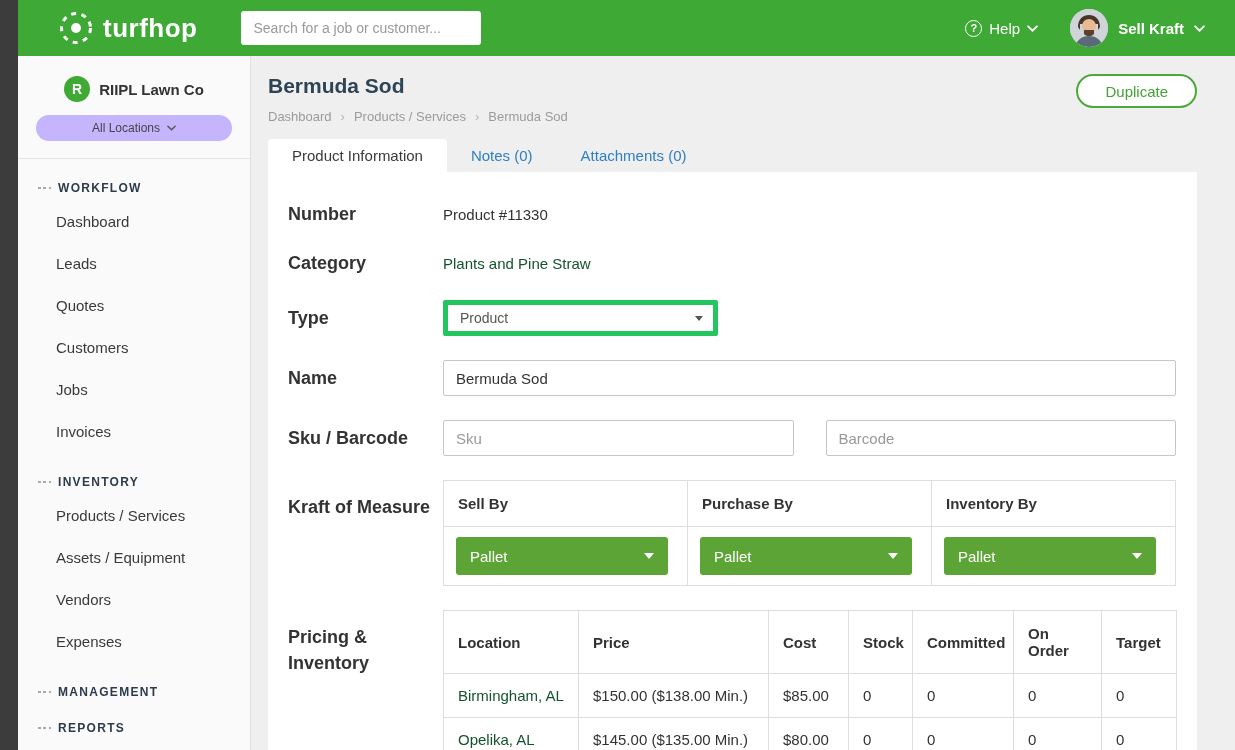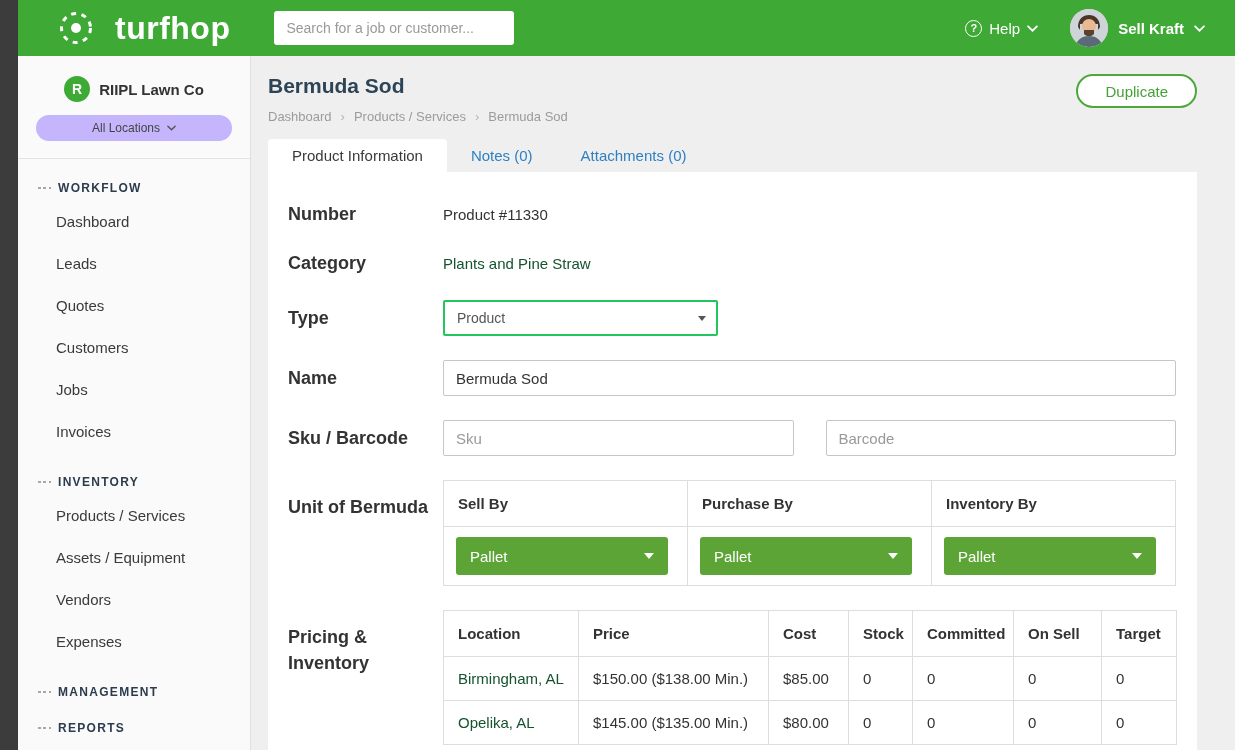--- a/index.html
+++ b/index.html
@@ -11,21 +11,21 @@
 
   
   .rail { position:absolute; left:0; top:0; width:18px; height:750px; background:#3c3c3c; }
 
   
   .topbar {
     position:absolute; left:18px; top:0; right:0; height:56px;
     background:#3ea935; display:flex; align-items:center; color:#fff;
   }
   .brand { display:flex; align-items:center; gap:9px; margin-left:40px; cursor:pointer; }
-  .brand-name { font-size:32px; font-weight:700; letter-spacing:.5px;margin-left:12px; }
+  .brand-name { font-size:26px; font-weight:700; letter-spacing:.5px; }
   .search-input {
     margin-left:44px; width:240px; height:34px; border:2px solid rgba(255,255,255,.55);
     border-radius:3px; padding:0 10px; font-size:14px; color:#333; outline:none;
     font-family:"Liberation Sans", sans-serif; background:#fff;
   }
   .search-input::placeholder { color:#999; }
   .help { margin-left:auto; display:flex; align-items:center; gap:7px; font-size:15px; cursor:pointer; }
   .help-circle {
     width:17px; height:17px; border:1.5px solid #fff; border-radius:50%;
     display:flex; align-items:center; justify-content:center; font-size:11px; font-weight:700;
@@ -79,21 +79,21 @@
 
   .form-row { display:grid; grid-template-columns:155px 1fr; align-items:center; margin-bottom:24px; }
   .form-row.top { align-items:start; }
   .form-row.top .form-label { padding-top:15px; }
   .form-label { font-size:18px; font-weight:700; color:#333; line-height:1.4; }
   .form-label.narrow { max-width:90px; }
   .form-value { font-size:15px; color:#333; }
   .link { color:#14532d; cursor:pointer; }
 
   .select-box {
-    position:relative; width:275px; height:36px; border:2px solid #22c55e; border-radius:2px;
+    position:relative; width:275px; height:36px; border:5px solid #22c55e; border-radius:2px;
     background:#fff; display:flex; align-items:center; padding:0 12px; font-size:14px; color:#555; cursor:pointer;
   }
   .caret-dark { position:absolute; right:10px; width:0; height:0;
     border-left:4px solid transparent; border-right:4px solid transparent; border-top:5px solid #555; }
 
   .text-input {
     height:36px; border:1px solid #c6c6c6; border-radius:2px; padding:0 12px; font-size:15px;
     color:#333; width:100%; outline:none; font-family:"Liberation Sans", sans-serif; background:#fff;
   }
   .text-input::placeholder { color:#999; }
@@ -241,21 +241,21 @@
 
     <div class="form-row">
       <div class="form-label">Sku / Barcode</div>
       <div class="sku-row">
         <input class="text-input" type="text" placeholder="Sku" style="">
         <input class="text-input" type="text" placeholder="Barcode" style="">
       </div>
     </div>
 
     <div class="form-row top">
-      <div class="form-label">Unit of Bermuda</div>
+      <div class="form-label">Kraft of Measure</div>
       <table class="uom-table">
         <tbody>
             <tr>
           <th>Sell By</th>
           <th>Purchase By</th>
           <th>Inventory By</th>
         </tr>
         <tr>
           <td>
             <button class="green-dd">
@@ -292,21 +292,21 @@
             <col style="width:88px">
             <col style="width:75px">
         </colgroup>
         <tbody>
             <tr>
           <th>Location</th>
           <th>Price</th>
           <th>Cost</th>
           <th>Stock</th>
           <th>Committed</th>
-          <th>On Sell</th>
+          <th>On Order</th>
           <th>Target</th>
         </tr>
         <tr>
           <td><span class="link">Birmingham, AL</span></td>
           <td>$150.00 ($138.00 Min.)</td>
           <td>$85.00</td>
           <td>0</td>
           <td>0</td>
           <td>0</td>
           <td>0</td>

